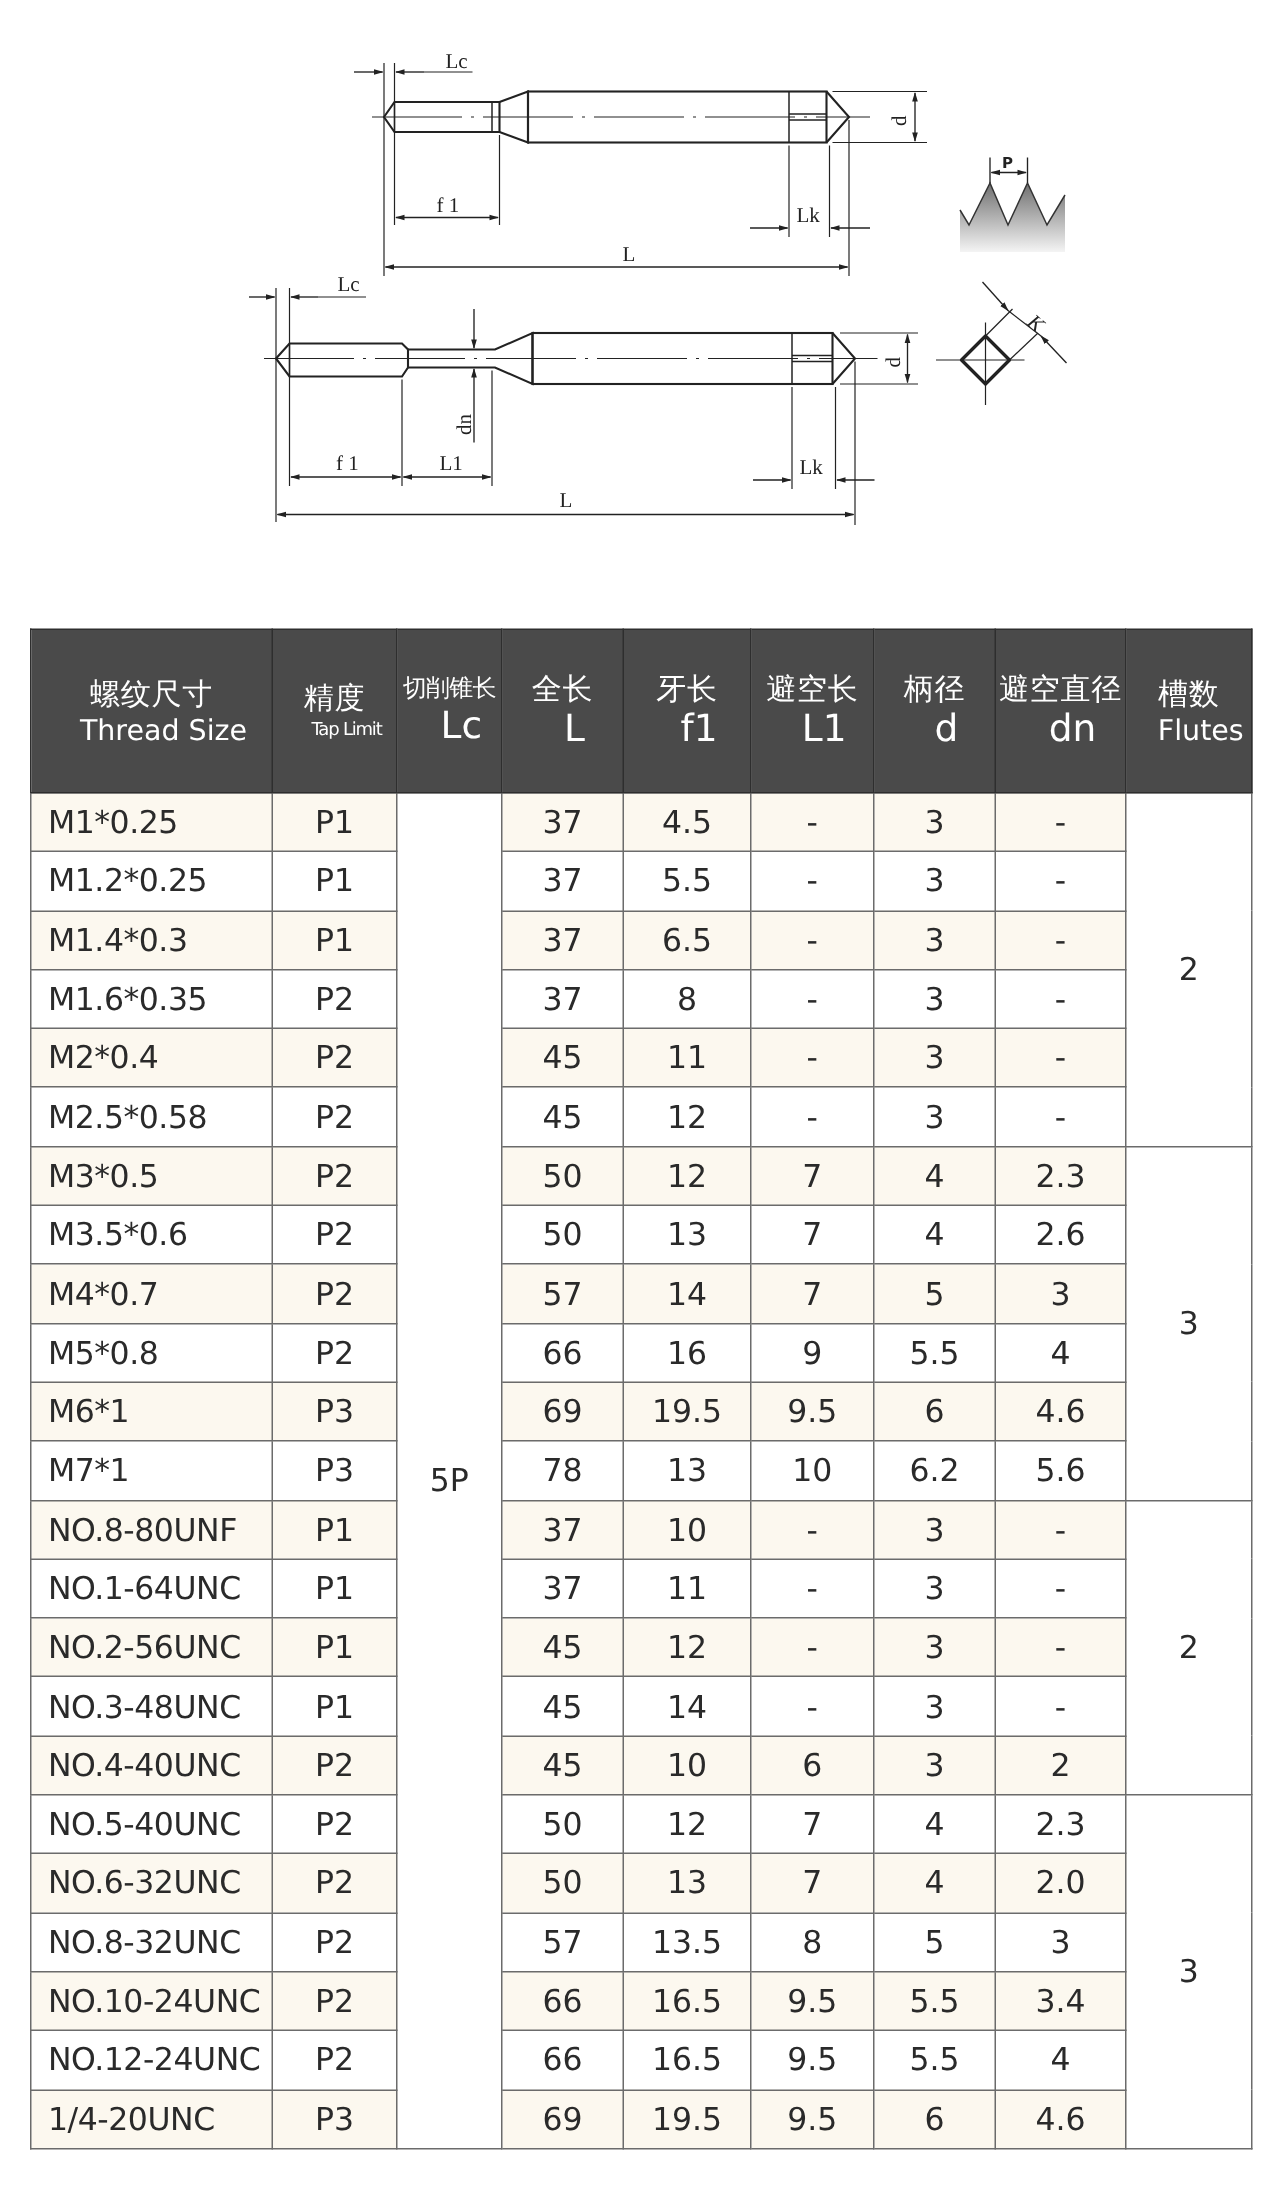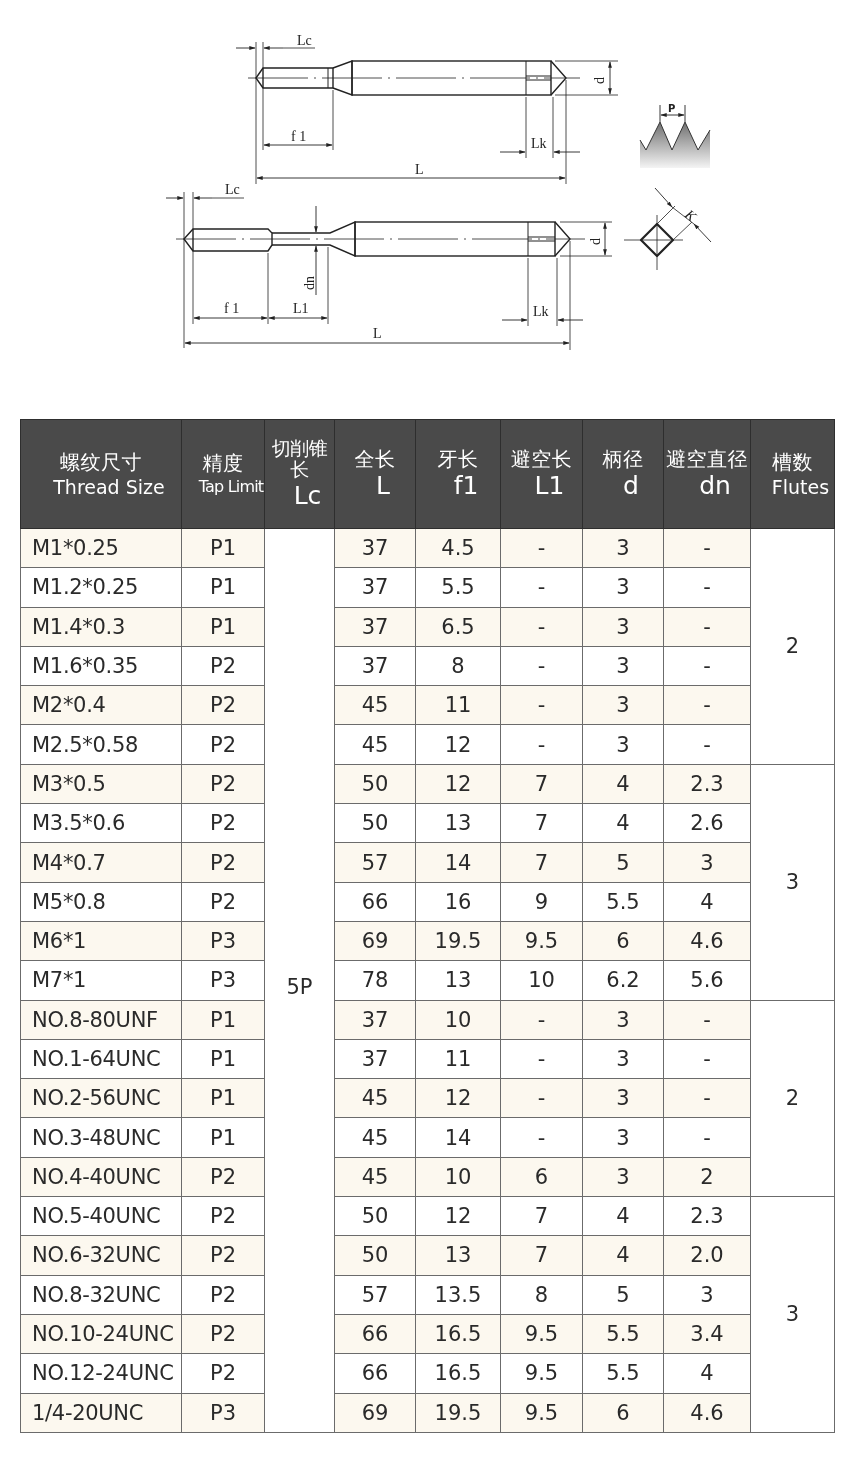--- a/index.html
+++ b/index.html
@@ -2,24 +2,24 @@
 <html><head>
 <meta charset="utf-8">
 <style>
   html, body { margin:0; padding:0; background:#ffffff; }
   body { width:850px; height:1461px; position:relative; overflow:hidden; font-family:"DejaVu Sans", "Liberation Sans", sans-serif; }
   #diagram { position:absolute; left:0; top:0; width:850px; height:400px; }
   #diagram text { font-family:"Liberation Serif", "DejaVu Serif", serif; fill:#222; }
   #spec-table { position:absolute; left:20px; top:419px; border-collapse:collapse; table-layout:fixed; }
   #spec-table th { background:#4a4a4a; color:#ffffff; font-weight:normal; height:108px; border:1px solid #2e2e2e; text-align:center; vertical-align:middle; padding:0; line-height:1.1; }
   #spec-table th .zh { display:block; font-size:20px; letter-spacing:0.5px; }
-  #spec-table th .zh.small { font-size:19px; letter-spacing:-0.5px; }
+  #spec-table th .zh.small { font-size:16px; letter-spacing:-0.5px; }
   #spec-table th .en { display:block; font-size:19px; margin-top:4px;padding-left:16px; }
   #spec-table th .en.sym { font-size:25px; margin-top:2px; }
-  #spec-table th .en.small { font-size:16px; letter-spacing:-0.8px; }
+  #spec-table th .en.small { font-size:12px; letter-spacing:-0.8px; }
   #spec-table td { height:38.3px; border:1px solid #6b6b6b; font-size:21px; color:#2a2a2a; text-align:center; padding:0; white-space:nowrap; }
   #spec-table td.size { text-align:left; padding-left:11px; letter-spacing:-0.3px;margin-top:48px; }
   #spec-table tr.alt td.shade { background:#fcf8ef; }
   #spec-table td.merge { background:#ffffff; vertical-align:middle; }
 </style>
 </head>
 <body>
 
 <svg id="diagram" viewBox="0 0 850 400" xmlns="http://www.w3.org/2000/svg">
   <defs>

